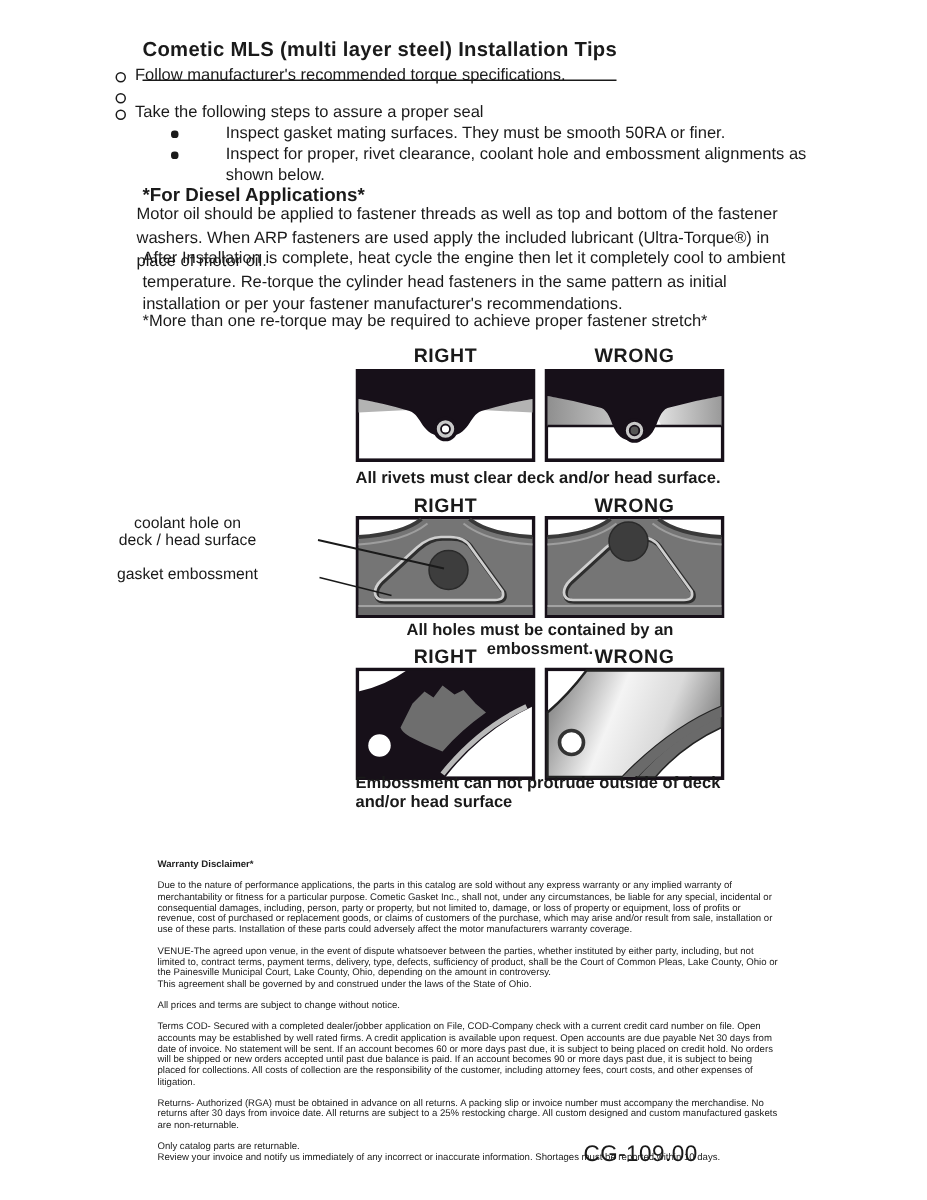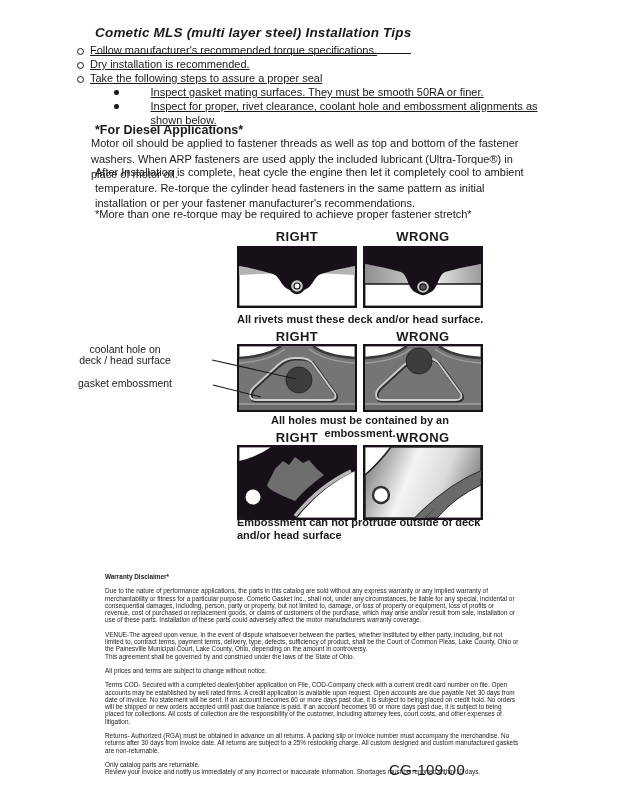--- a/index.html
+++ b/index.html
@@ -6,25 +6,25 @@
   #page{
     position:relative;width:618px;height:800px;margin:0 auto;
     background:#ffffff;overflow:hidden;
     font-family:"Liberation Sans","DejaVu Sans",sans-serif;
     color:#1a1a1a;
   }
   .abs{position:absolute;}
   
   .title{
     font-size:13.5px;font-weight:700;letter-spacing:.2px;
-    border-bottom:1.6px solid #1a1a1a;padding-bottom:13px;font-style:italic;
+    border-bottom:1.6px solid #1a1a1a;padding-bottom:13px;
   }
   
   .tips{font-size:11px;line-height:13.5px;}
-  .b-row{display:flex;align-items:flex-start;margin:0 0 0.5px 0;text-decoration:underline;}
+  .b-row{display:flex;align-items:flex-start;margin:0 0 0.5px 0;}
   .b-row.sub{margin-left:37px;gap:28px;}
   .o-marker{
     width:5px;height:5px;border:1.1px solid #1a1a1a;border-radius:50%;
     margin:3.5px 6px 0 0;flex:none;
   }
   .dot-marker{
     width:4.5px;height:4.5px;background:#1a1a1a;border-radius:50%;
     margin:4px 4px 0 0;flex:none;
   }
   .h2{font-size:12.5px;font-weight:700;}
@@ -49,21 +49,20 @@
 
   <div class="abs title" style="left:95px;top:25px;">Cometic MLS (multi layer steel) Installation Tips</div>
 
   <div class="abs tips" style="left:77px;top:44px;width:470px;">
     <div class="b-row">
       <span class="o-marker"></span>
       <span>Follow manufacturer's recommended torque specifications.</span>
     </div>
     <div class="b-row">
       <span class="o-marker"></span>
-      <span>Dry installation is recommended.</span>
     </div>
     <div class="b-row">
       <span class="o-marker"></span>
       <span>Take the following steps to assure a proper seal</span>
     </div>
     <div class="b-row sub">
       <span class="dot-marker"></span>
       <span>Inspect gasket mating surfaces.  They must be smooth 50RA or finer.</span>
     </div>
     <div class="b-row sub">
@@ -102,21 +101,21 @@
     </defs>
     <rect x="1.2" y="1.2" width="117.6" height="59.6" fill="#ffffff" stroke="#171019" stroke-width="2.4"></rect>
     <polygon points="2,18 52,26 46,38 2,38" fill="url(#gL)"></polygon>
     <polygon points="118,18 72,26 78,38 118,38" fill="url(#gR)"></polygon>
     <line x1="2" y1="38" x2="118" y2="38" stroke="#171019" stroke-width="1.6"></line>
     <path d="M2,2 H118 V18 Q100,21 82,26 C73,30 77,48 60,48 C43,48 47,30 38,26 Q20,21 2,18 Z" fill="#171019"></path>
     <circle cx="60" cy="41" r="7" fill="#c9c9c9" stroke="#171019" stroke-width="2.4"></circle>
     <circle cx="60" cy="41" r="3.2" fill="#555555" stroke="#171019" stroke-width="1.2"></circle>
   </svg>
 
-  <div class="abs dg-cap" style="left:237px;top:313px;">All rivets must these deck and/or head surface.</div>
+  <div class="abs dg-cap" style="left:237px;top:313px;">All rivets must clear deck and/or head surface.</div>
 
   <div class="abs dg-head" style="left:237px;top:329px;">RIGHT</div>
   <div class="abs dg-head" style="left:363px;top:329px;">WRONG</div>
 
   <div class="abs callout" style="left:40px;top:344px;">
     <span>coolant hole on</span><br>
     <span>deck / head surface</span>
   </div>
   <div class="abs callout" style="left:40px;top:378px;">gasket embossment</div>
 

